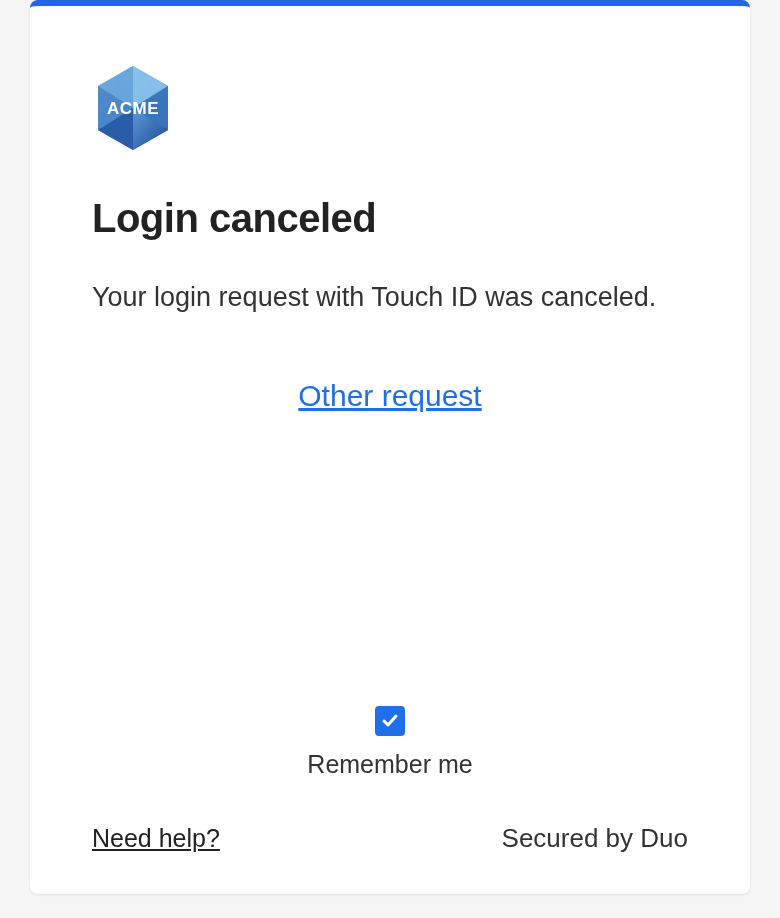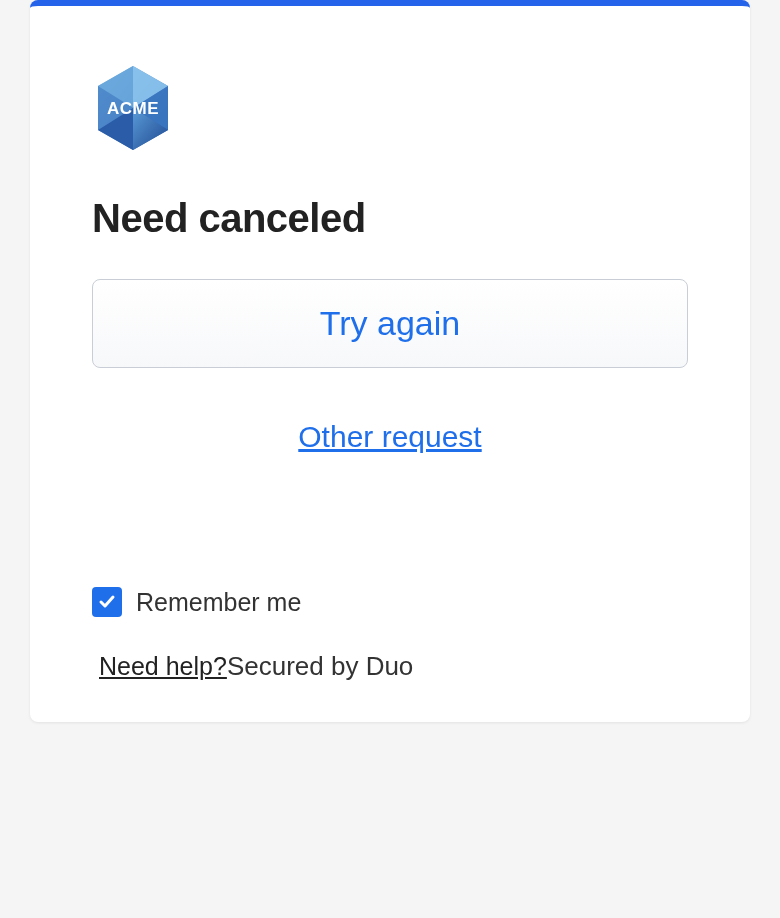--- a/index.html
+++ b/index.html
@@ -12,21 +12,21 @@
       background: #f5f5f5;
       padding: 0;
       width: 780px;
       height: 918px;
     }
     .card {
       background: #fff;
       border-radius: 8px;
       border-top: 6px solid #2563eb;
       width: 720px;
-      height: 722px;
+      height: 894px;
       margin: 0 auto;
       margin-top: 0;
       position: relative;
       box-shadow: 0 1px 3px rgba(0,0,0,0.08);
       padding: 56px 62px 40px 62px;
       display: flex;
       flex-direction: column;
     }
     .logo {
       width: 82px;
@@ -66,41 +66,42 @@
       text-decoration: underline;
       cursor: pointer;
     }
     .spacer {
       flex: 1;
     }
     .remember-row {
       display: flex;
       align-items: center;
       gap: 14px;
-      margin-bottom: 34px;
+      margin-bottom: 44px;
+      flex-direction: column;
     }
     .checkbox {
       width: 30px;
       height: 30px;
       background: #1f6feb;
       border-radius: 4px;
       display: flex;
       align-items: center;
       justify-content: center;
       cursor: pointer;
     }
     .remember-label {
       font-size: 25px;
       color: #333;
       cursor: pointer;
     }
     .footer-row {
       display: flex;
       align-items: center;
-      margin-left: 7px;
+      justify-content: space-between;
     }
     .need-help {
       font-size: 25px;
       color: #222;
       text-decoration: underline;
       cursor: pointer;
     }
     .secured-by {
       font-size: 26px;
       color: #333;
@@ -131,24 +132,24 @@
         <polygon points="41,4 76,24 41,46" fill="#8cc4ed" opacity="0.9"></polygon>
         <polygon points="6,24 41,4 41,46" fill="#6aa8dc" opacity="0.85"></polygon>
         <polygon points="41,46 76,24 76,68" fill="#3a75c0" opacity="0.9"></polygon>
         <polygon points="6,24 41,46 6,68" fill="#4a85c8" opacity="0.85"></polygon>
         <polygon points="41,46 76,68 41,88" fill="url(#g2)"></polygon>
         <polygon points="6,68 41,46 41,88" fill="#2a5ca8"></polygon>
         <text x="41" y="52" text-anchor="middle" fill="#fff" font-family="Arial, sans-serif" font-size="17" font-weight="700" letter-spacing="0.5">ACME</text>
       </svg>
     </div>
 
-    <h1 class="title">Need canceled</h1>
+    <h1 class="title">Login canceled</h1>
 
+    <p class="message">Your login request with Touch ID was canceled.</p>
 
-    <button class="try-again-btn">Try again</button>
 
     <a class="other-options">Other request</a>
 
     <div class="spacer"></div>
 
     <div class="remember-row">
       <div class="checkbox">
         <svg width="20" height="20" viewBox="0 0 20 20">
           <path d="M4 10 L8 14 L16 5" stroke="#fff" stroke-width="3" fill="none" stroke-linecap="round" stroke-linejoin="round"></path>
         </svg>

